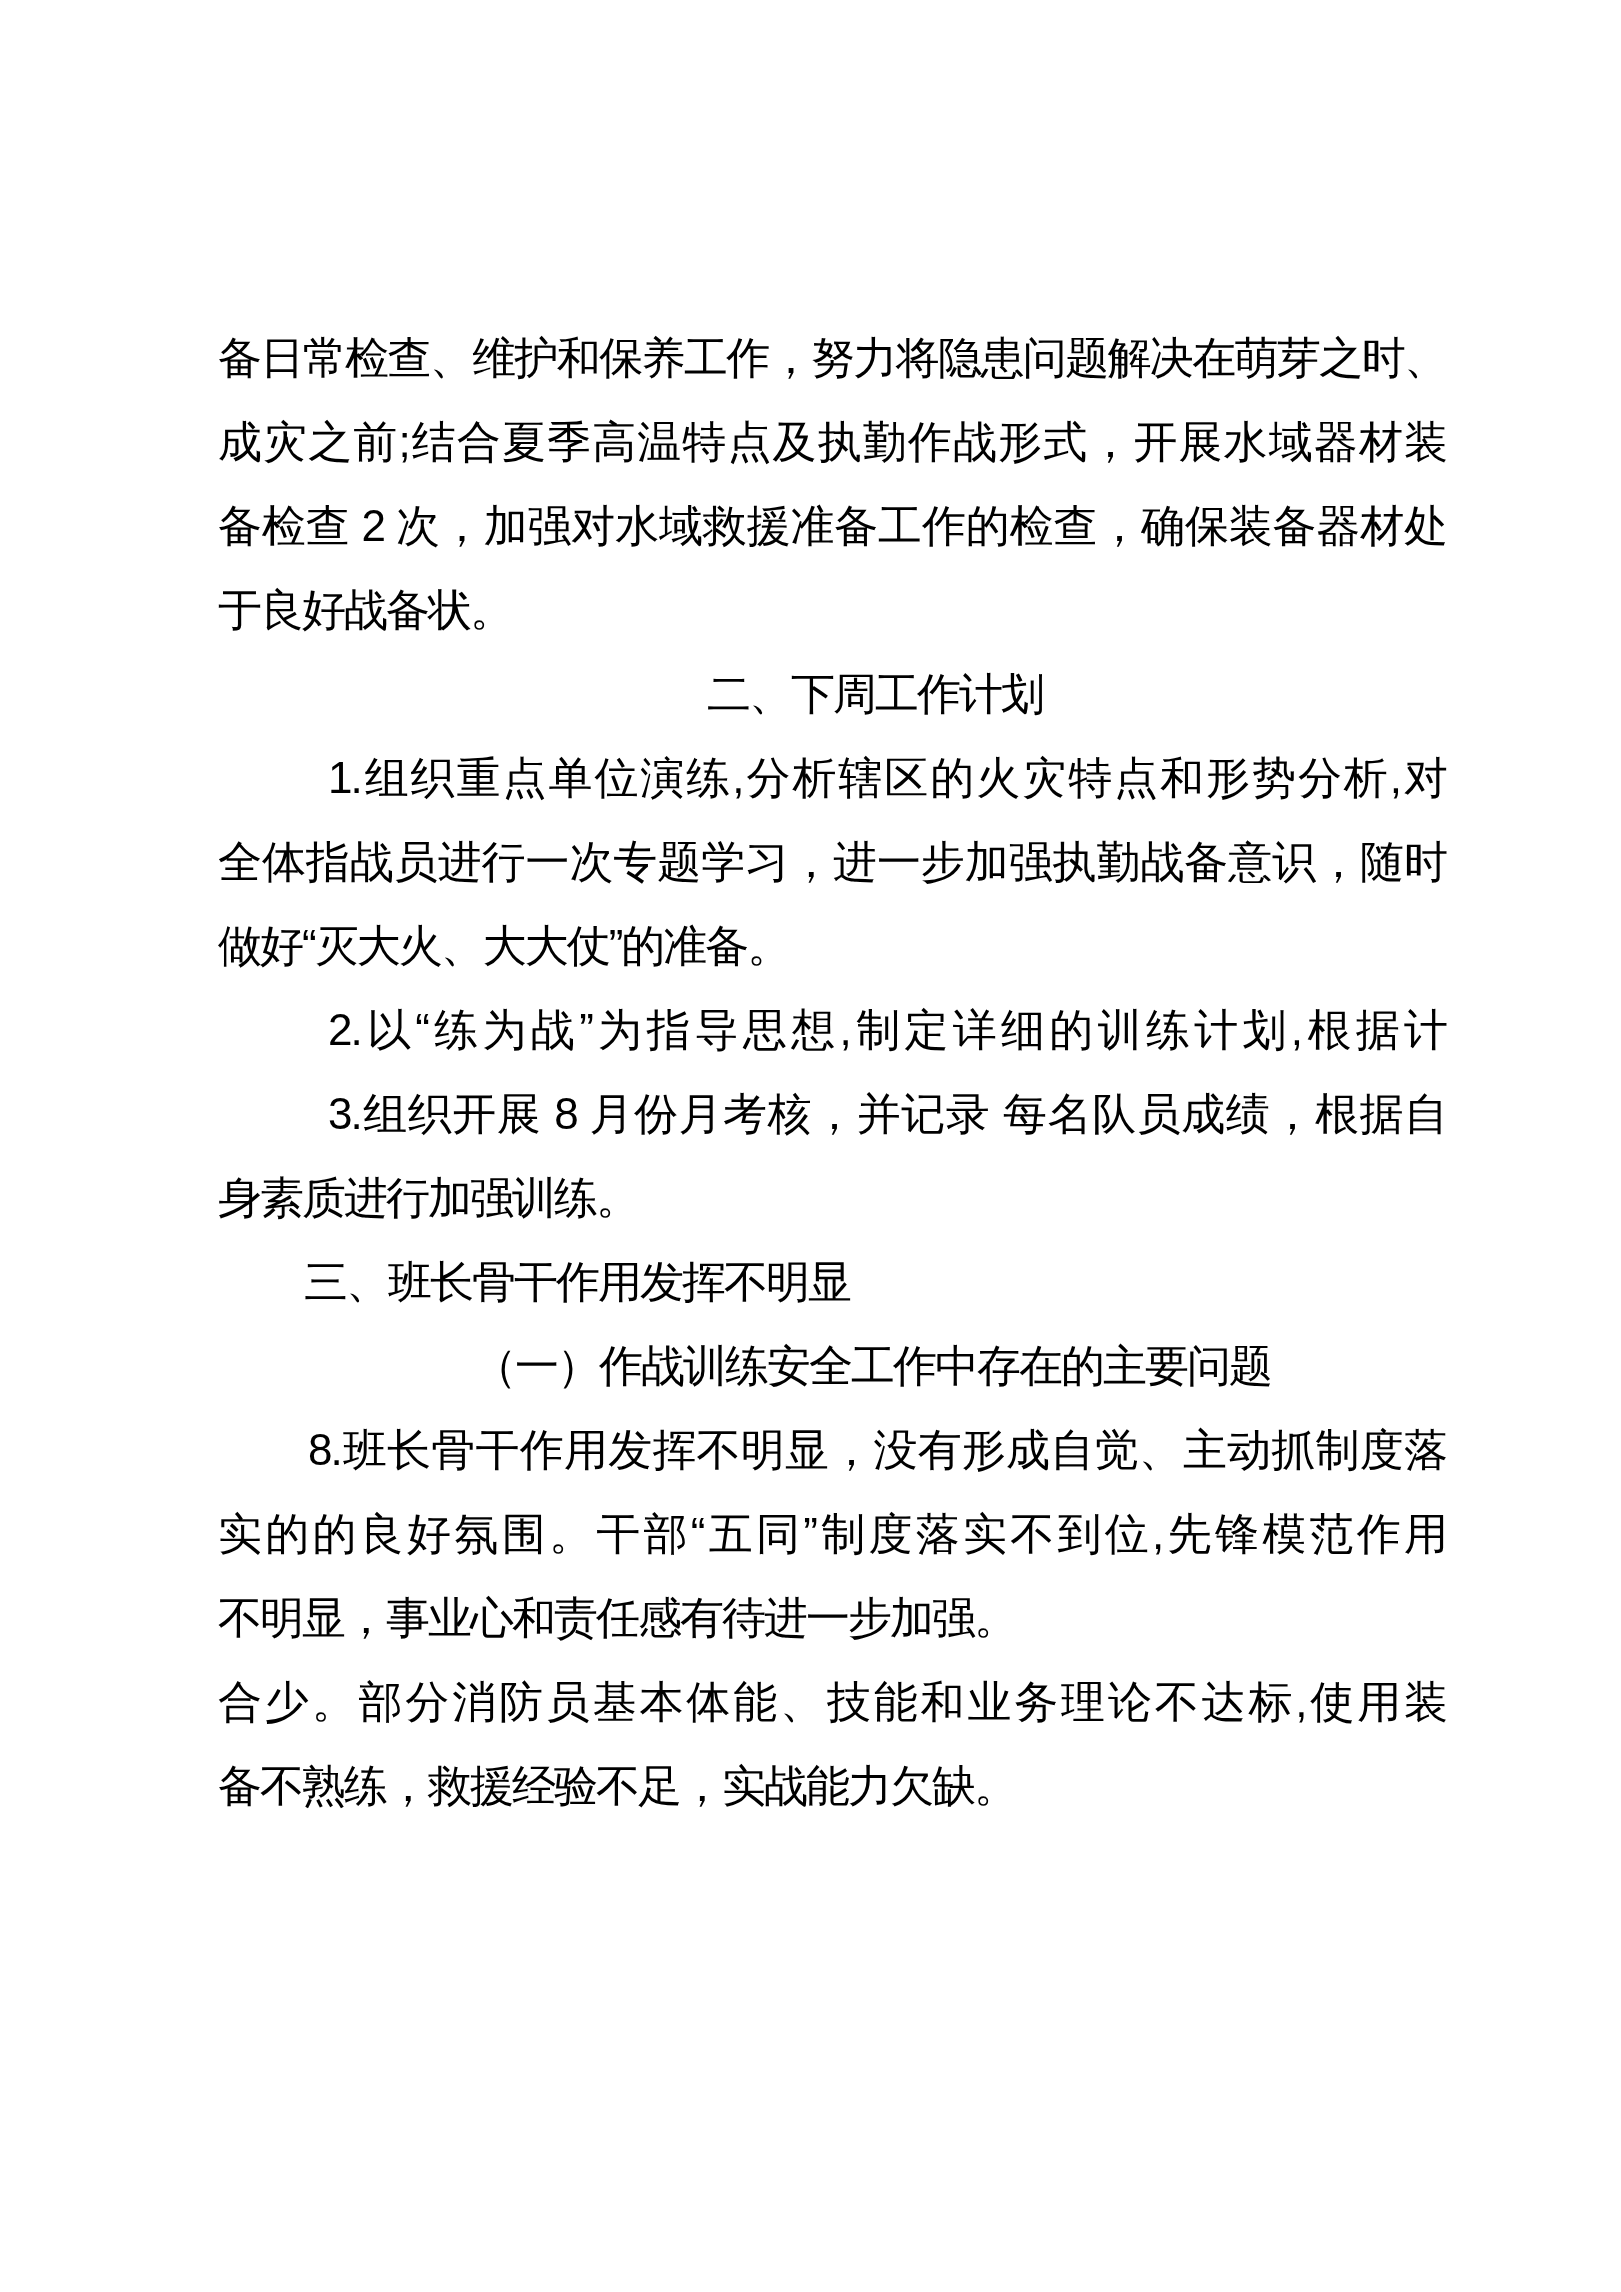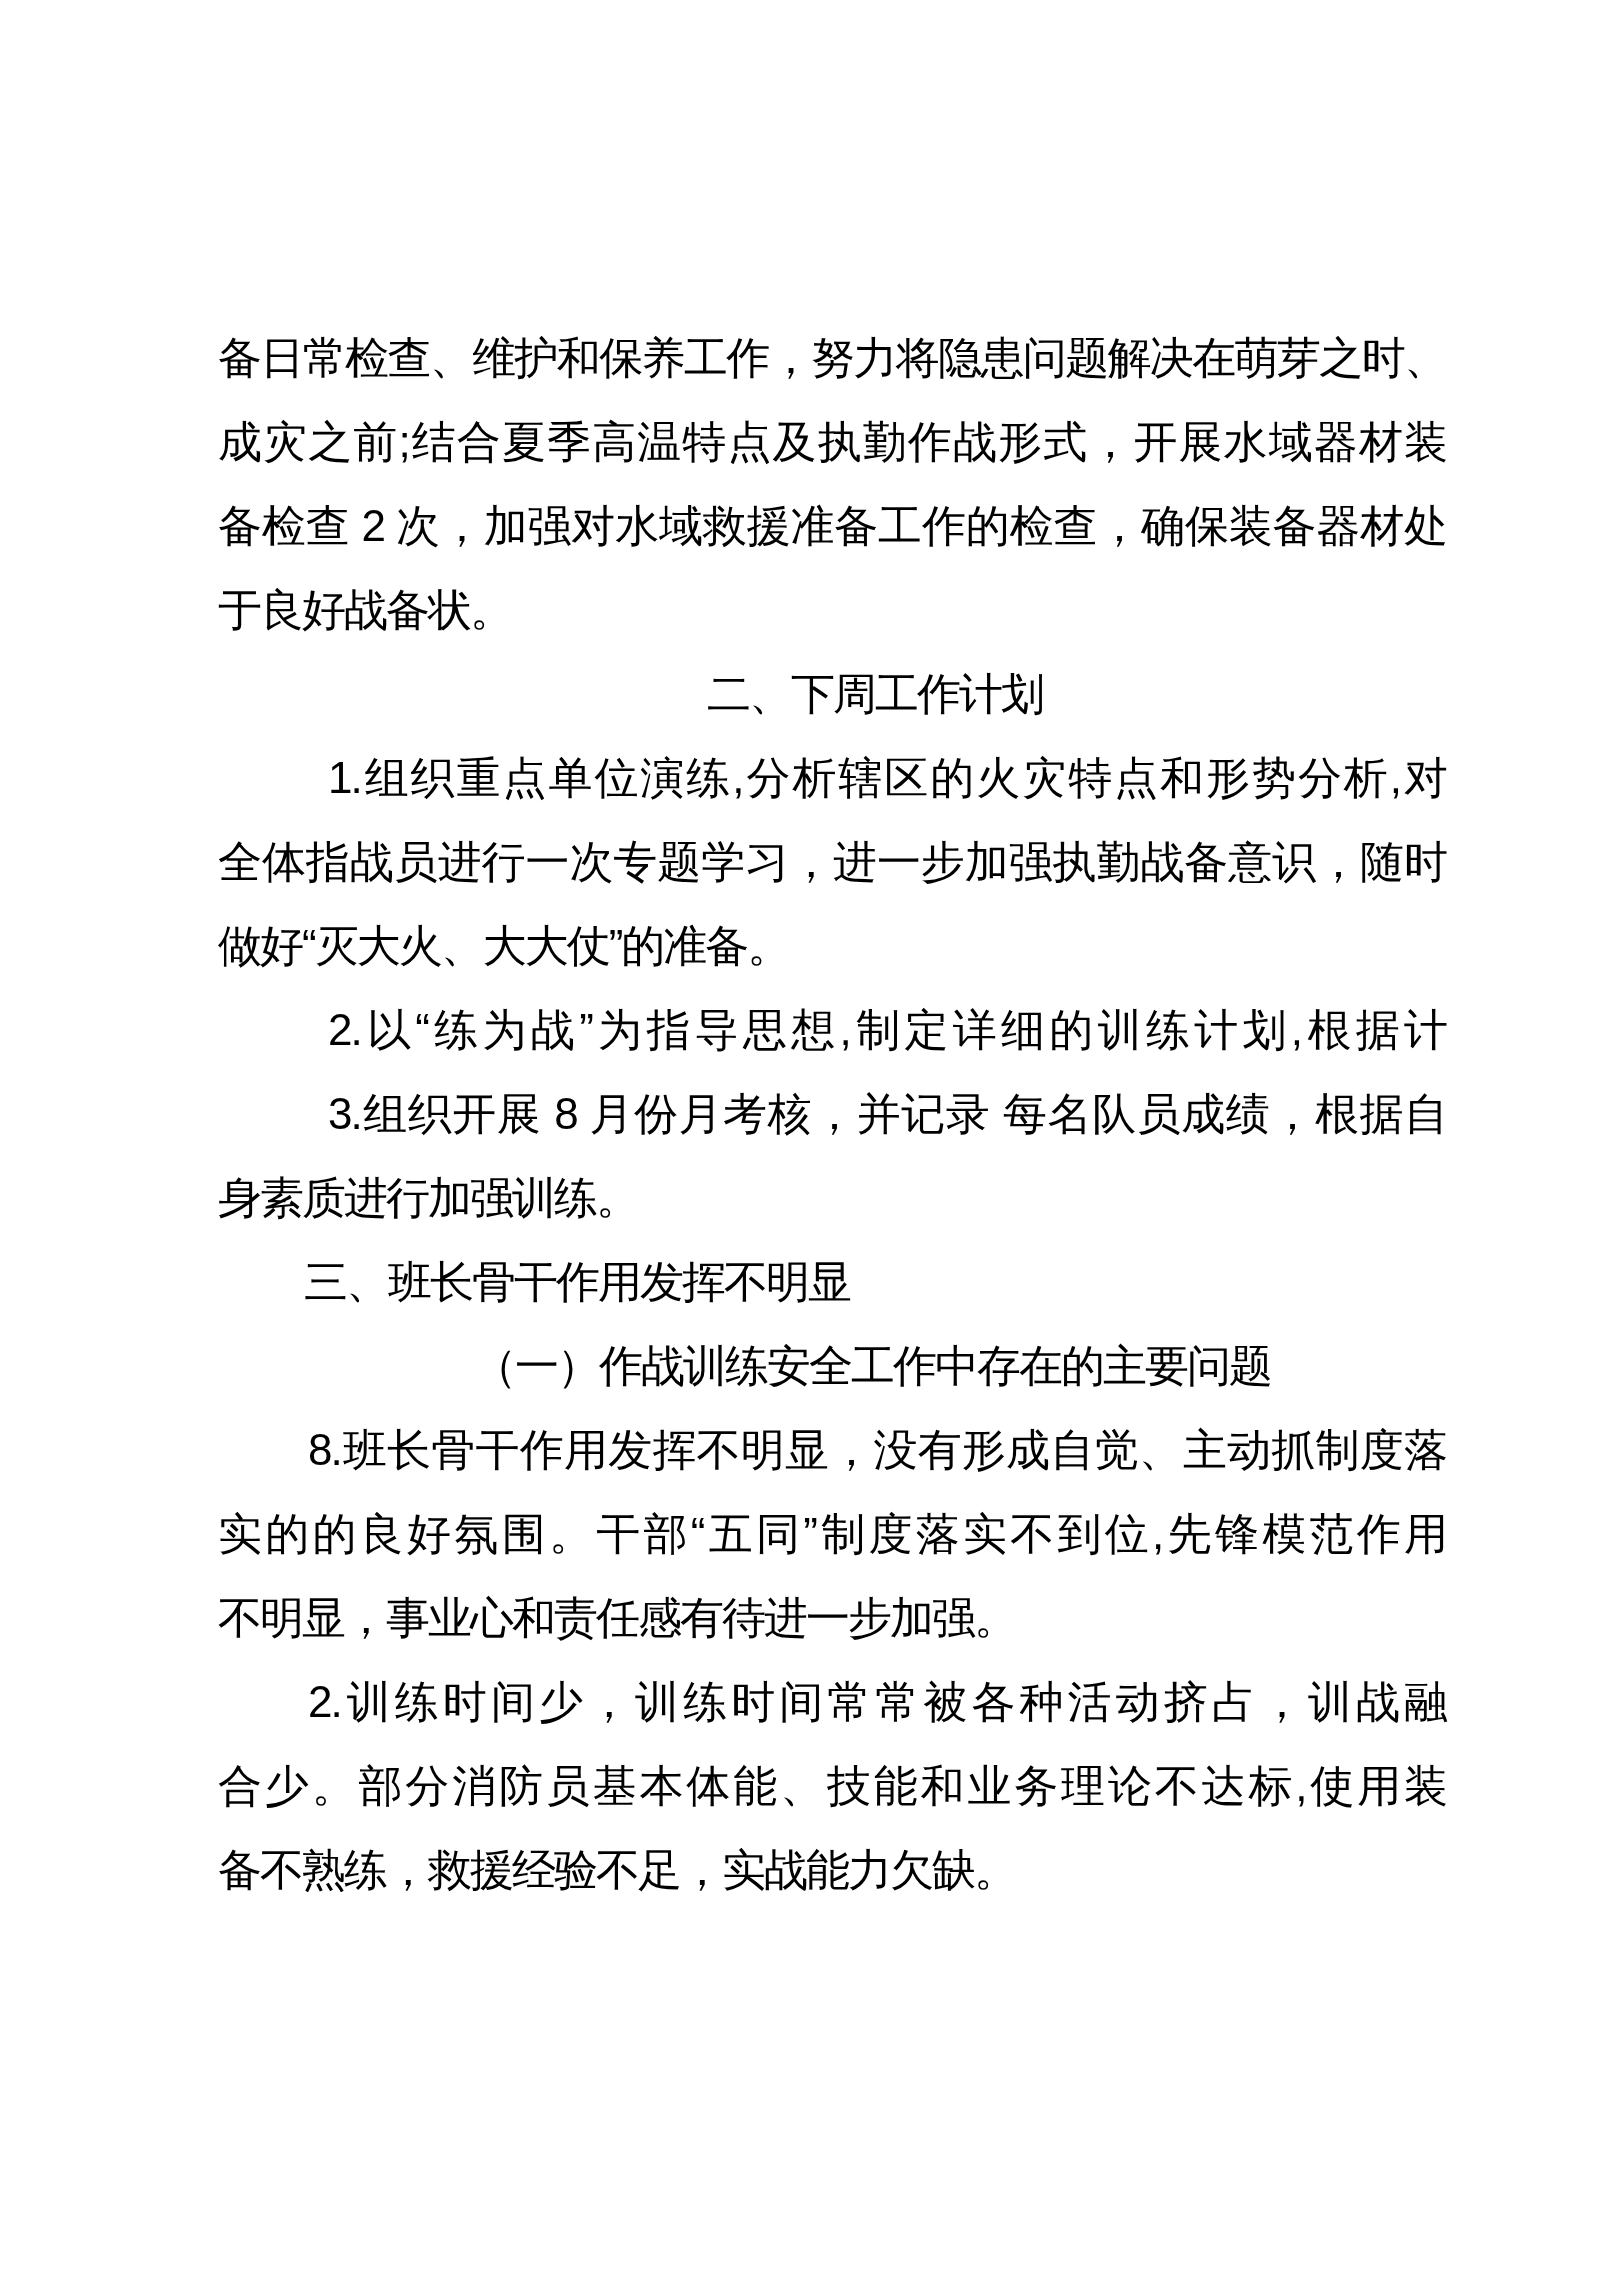--- a/index.html
+++ b/index.html
@@ -63,19 +63,18 @@
       <p class="text-line full" style="text-indent: 0px;">全体指战员进行一次专题学习，进一步加强执勤战备意识，随时</p>
       <p class="text-line" style="text-indent: 0px;">做好“灭大火、大大仗”的准备。</p>
       <p class="text-line full" style="text-indent: 110px;">2.以“练为战”为指导思想,制定详细的训练计划,根据计</p>
       <p class="text-line full" style="text-indent: 110px;">3.组织开展 8 月份月考核，并记录 每名队员成绩，根据自</p>
       <p class="text-line" style="text-indent: 0px;">身素质进行加强训练。</p>
       <p class="text-line" style="text-indent: 86px;">三、班长骨干作用发挥不明显</p>
       <p class="text-line" style="text-indent: 80px; text-align: center;">（一）作战训练安全工作中存在的主要问题</p>
       <p class="text-line full" style="text-indent: 90px;">8.班长骨干作用发挥不明显，没有形成自觉、主动抓制度落</p>
       <p class="text-line full" style="text-indent: 0px;">实的的良好氛围。干部“五同”制度落实不到位,先锋模范作用</p>
       <p class="text-line" style="text-indent: 0px;">不明显，事业心和责任感有待进一步加强。</p>
-      <p class="text-line full" style="text-indent: 90px;">2.训练时间少，训练时间常常被各种活动挤占，训战融</p>
       <p class="text-line full" style="text-indent: 0px;">合少。部分消防员基本体能、技能和业务理论不达标,使用装</p>
       <p class="text-line" style="text-indent: 0px;">备不熟练，救援经验不足，实战能力欠缺。</p>
     </div>
   <div class="footer-pagenum">2</div>
 </div>
 
 
 </body></html>

